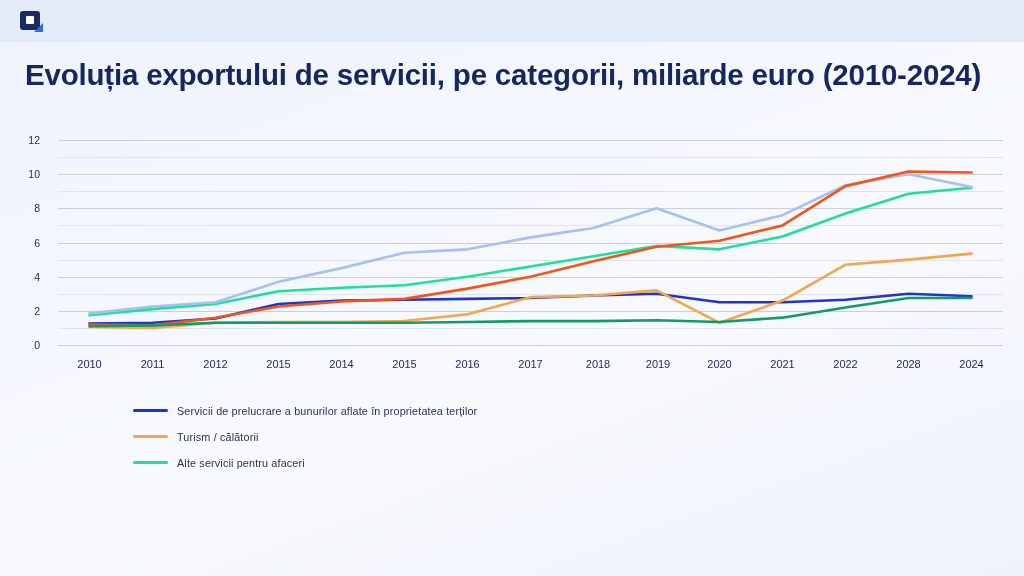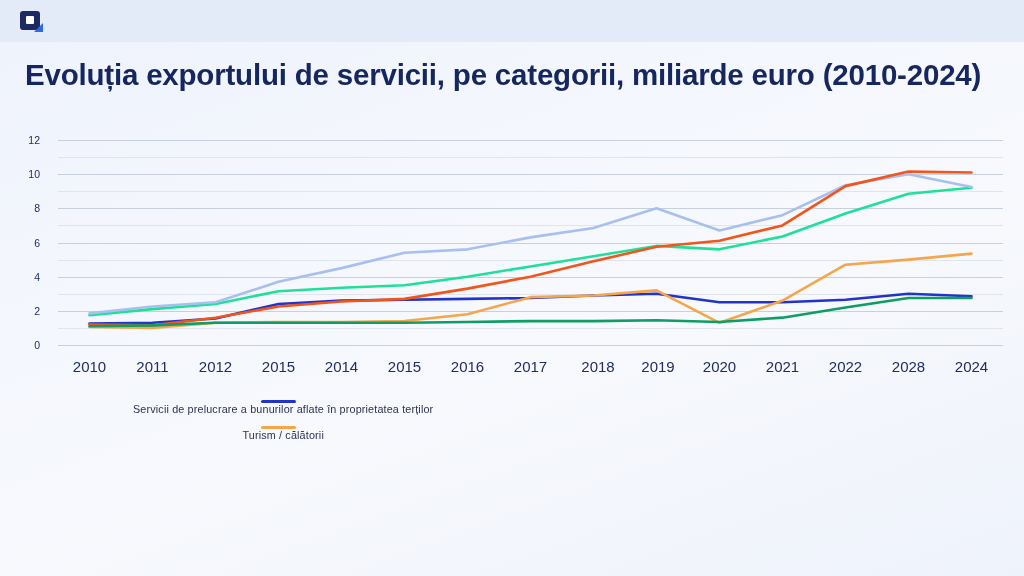--- a/index.html
+++ b/index.html
@@ -49,30 +49,30 @@
   .plot{
     position:absolute;left:58px;top:0;width:945px;height:205px;
   }
   .gridline{
     position:absolute;left:0;width:945px;height:1px;background:#c8cfdd;
   }
   .gridline.faint{background:#dfe4ee;}
   svg.lines{position:absolute;left:0;top:0;width:945px;height:205px;overflow:visible;}
   .xlabels{position:absolute;left:58px;top:218px;width:945px;height:20px;}
   .xlabel{
-    position:absolute;font-size:15px;color:#1f2d63;
+    position:absolute;font-size:11px;color:#1f2d63;
     transform:translateX(-50%);white-space:nowrap;
   }
   
   .legend{position:absolute;left:0;top:400px;width:1024px;height:70px;}
   .legend-col{position:absolute;top:0;}
   .legend-col.left{left:133px;}
   .legend-col.right{left:588px;}
   .legend-item{
-    display:flex;align-items:center;height:21px;margin-bottom:5px;flex-direction:column;
+    display:flex;align-items:center;height:21px;margin-bottom:5px;
   }
   .legend-swatch{
     width:35px;height:3px;border-radius:2px;flex:none;margin-right:9px;
   }
   .legend-label{
     font-size:10.8px;color:#2b3350;white-space:nowrap;letter-spacing:0.15px;
   }
 </style>
 </head>
 <body>
@@ -144,16 +144,20 @@
   <div class="legend">
     <div class="legend-col left" id="legend-left">
         <div class="legend-item">
           <span class="legend-swatch" style="background: rgb(34, 51, 204);"></span>
           <span class="legend-label">Servicii de prelucrare a bunurilor aflate în proprietatea terților</span>
         </div>
         <div class="legend-item">
           <span class="legend-swatch" style="background: rgb(245, 165, 74);"></span>
           <span class="legend-label">Turism / călătorii</span>
         </div>
+        <div class="legend-item">
+          <span class="legend-swatch" style="background: rgb(30, 224, 154);"></span>
+          <span class="legend-label">Alte servicii pentru afaceri</span>
+        </div>
       </div>
   </div>
 
 </div>
 
 </body></html>

